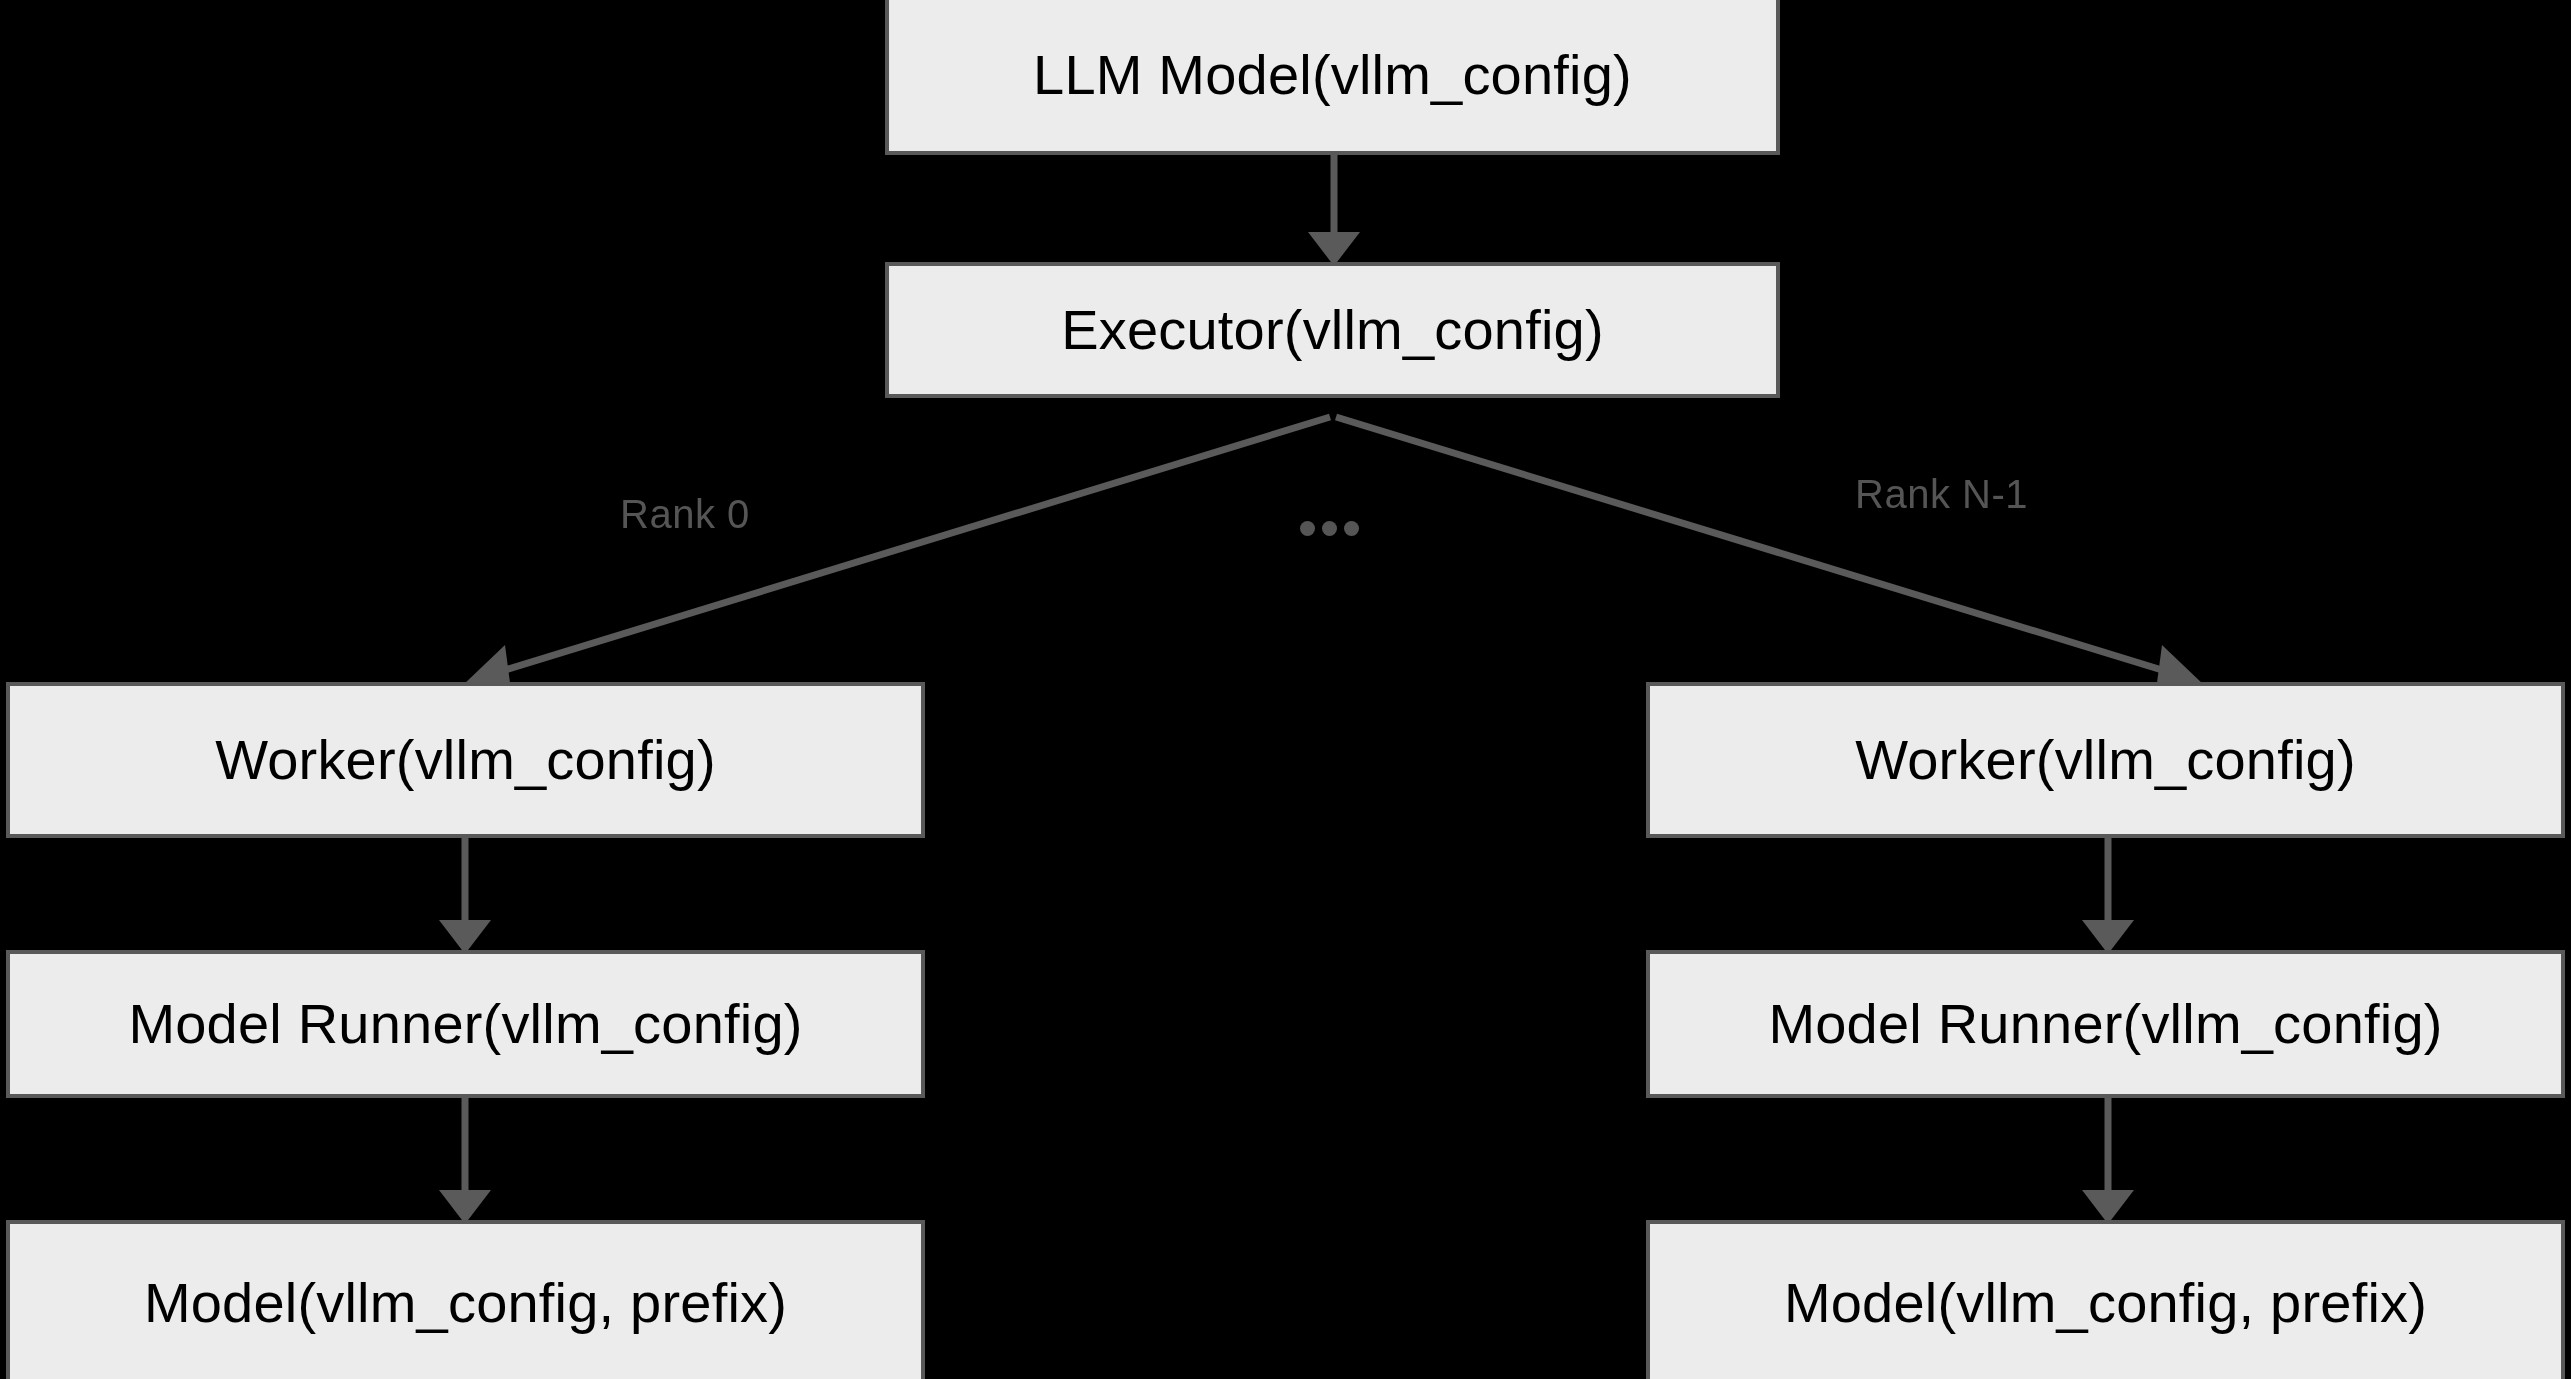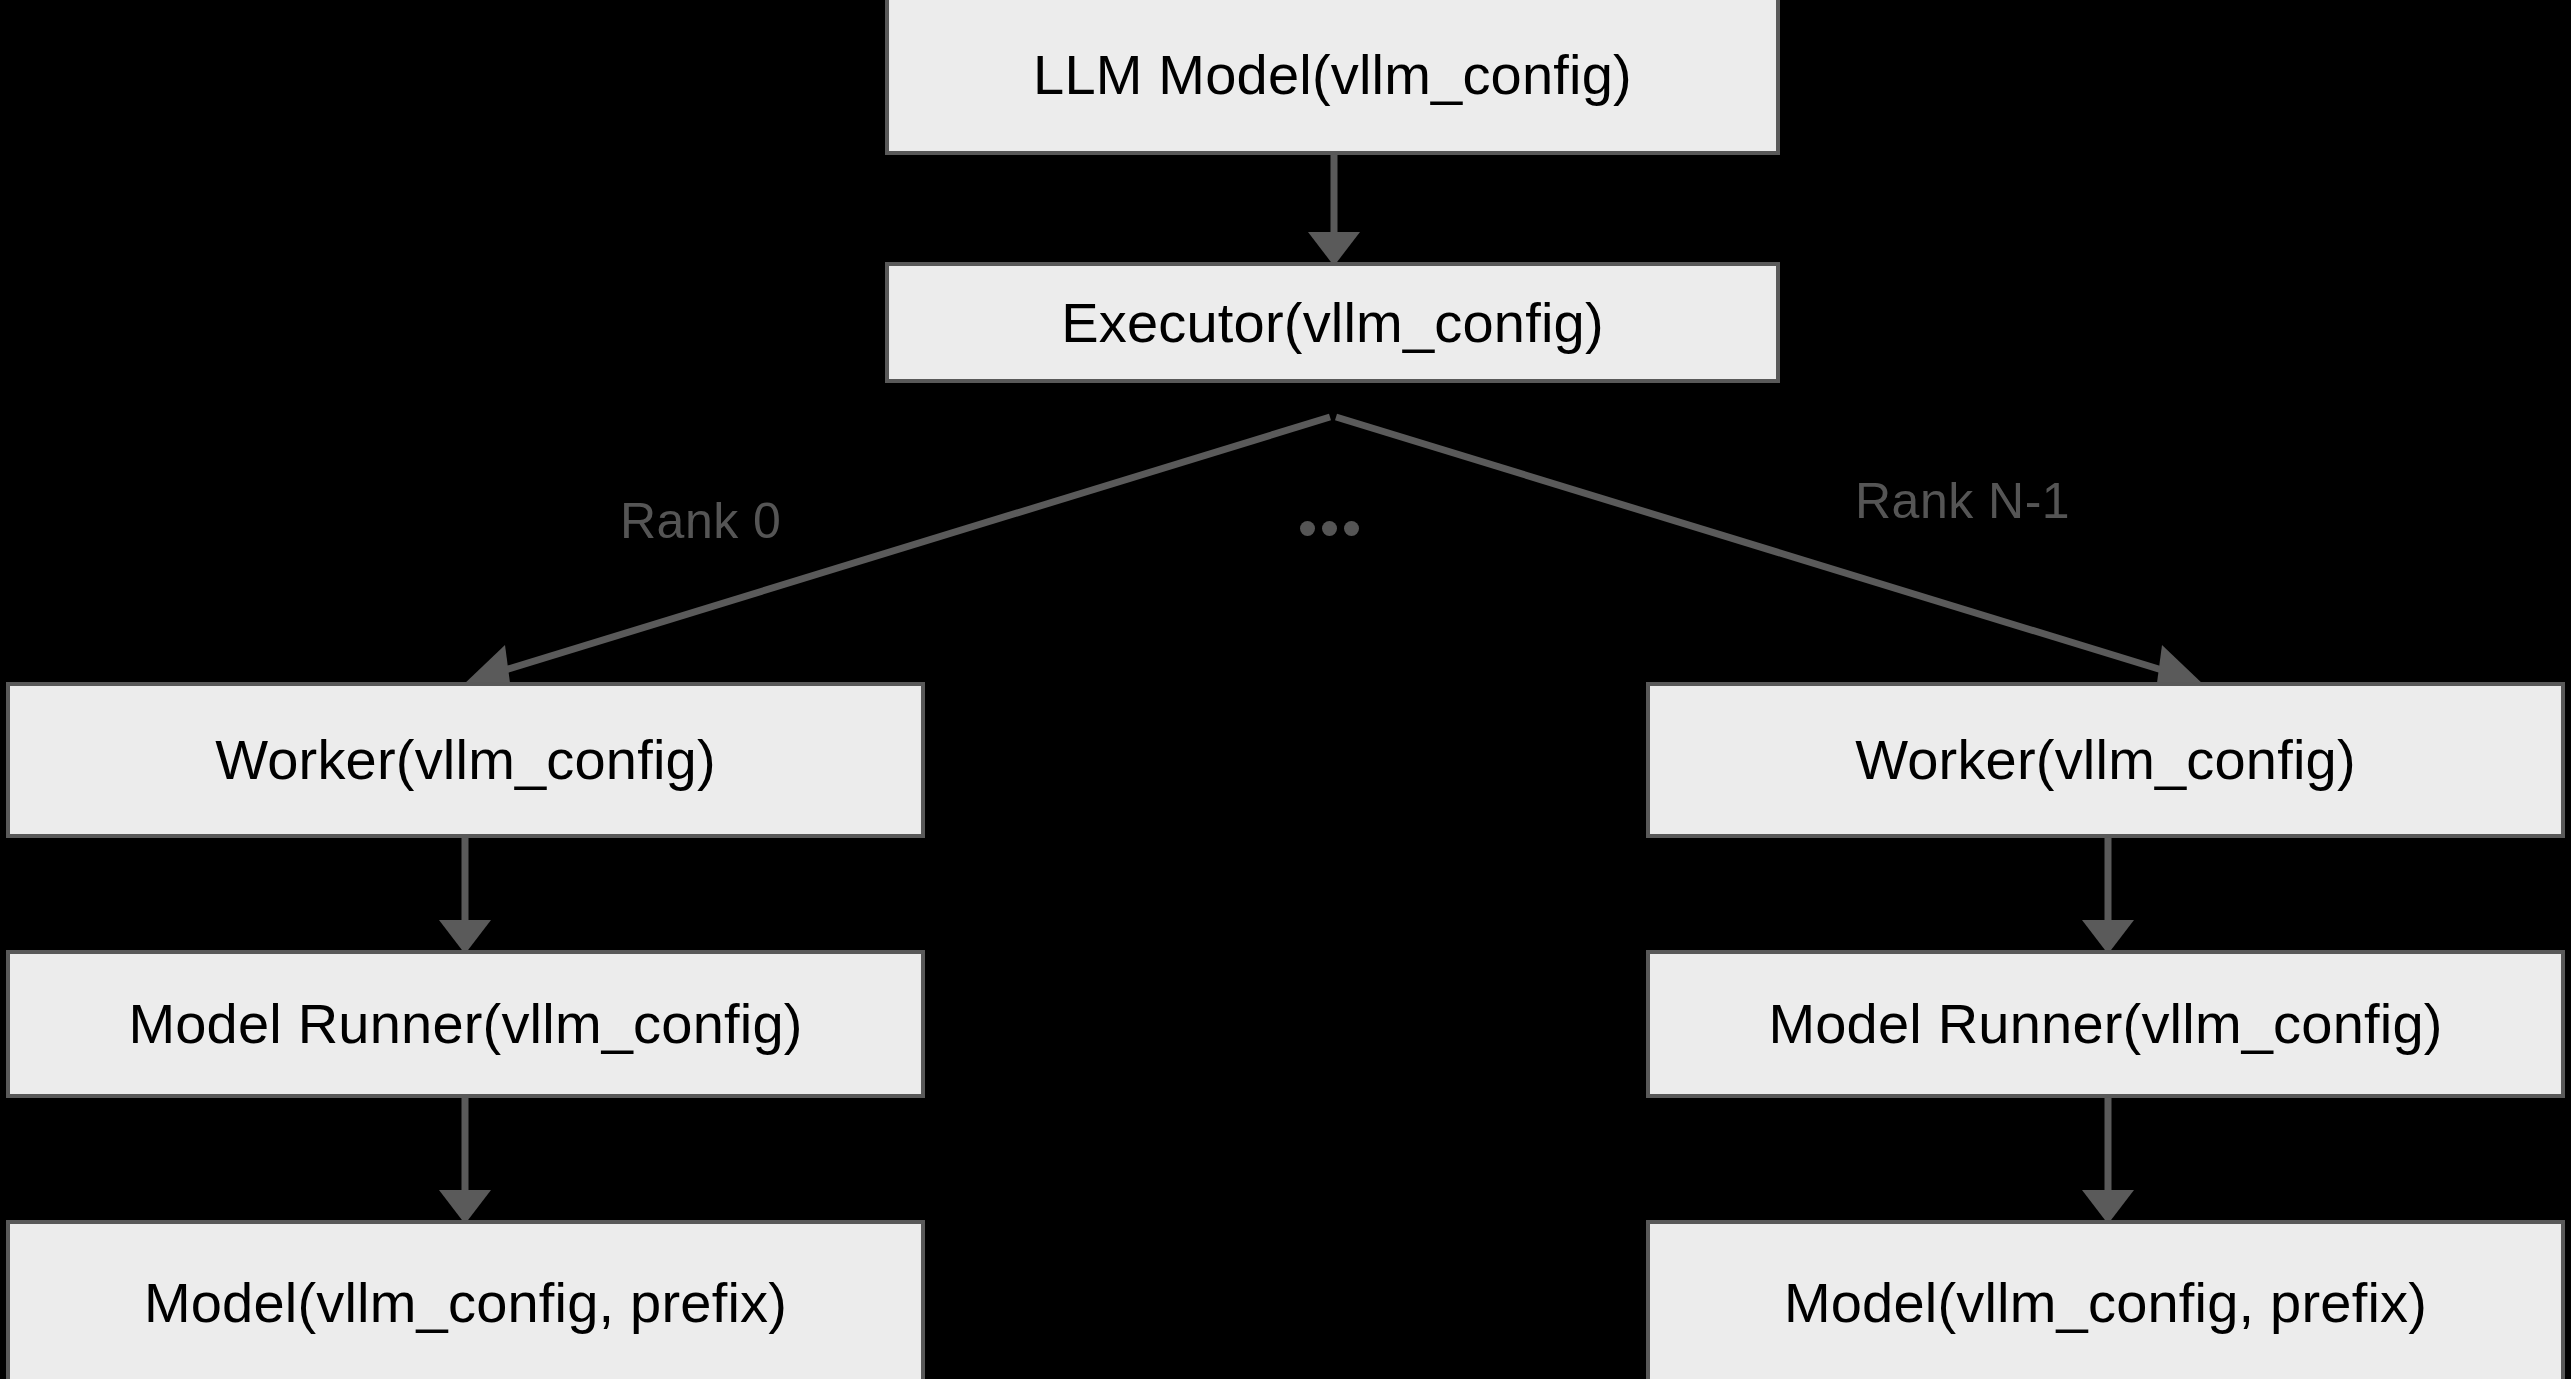--- a/index.html
+++ b/index.html
@@ -33,21 +33,21 @@
     line-height: 1.1;
     white-space: nowrap;
   }
   .node-label {
     display: block;
     padding: 0 18px;
   }
 
   
   .n-llm-engine     { left: 885px;  top: -6px;   width: 895px; height: 161px; }
-  .n-executor       { left: 885px;  top: 262px;  width: 895px; height: 121px; }
+  .n-executor       { left: 885px;  top: 262px;  width: 895px; height: 136px; }
   .n-worker-left    { left: 6px;    top: 682px;  width: 919px; height: 156px; }
   .n-worker-right   { left: 1646px; top: 682px;  width: 919px; height: 156px; }
   .n-runner-left    { left: 6px;    top: 950px;  width: 919px; height: 148px; }
   .n-runner-right   { left: 1646px; top: 950px;  width: 919px; height: 148px; }
   .n-model-left     { left: 6px;    top: 1220px; width: 919px; height: 165px; }
   .n-model-right    { left: 1646px; top: 1220px; width: 919px; height: 165px; }
 
   
   .edge-layer {
     position: absolute;
@@ -55,21 +55,21 @@
     top: 0;
     width: 2571px;
     height: 1379px;
     pointer-events: none;
   }
 
   
   .edge-label {
     position: absolute;
     color: #555555;
-    font-size: 50px;
+    font-size: 40px;
     font-weight: 400;
     white-space: nowrap;
     letter-spacing: 0.5px;
   }
   .lbl-rank0  { left: 620px;  top: 492px; }
   .lbl-rankn  { left: 1855px; top: 472px; }
 
   .ellipsis-dots {
     position: absolute;
     left: 1300px;

